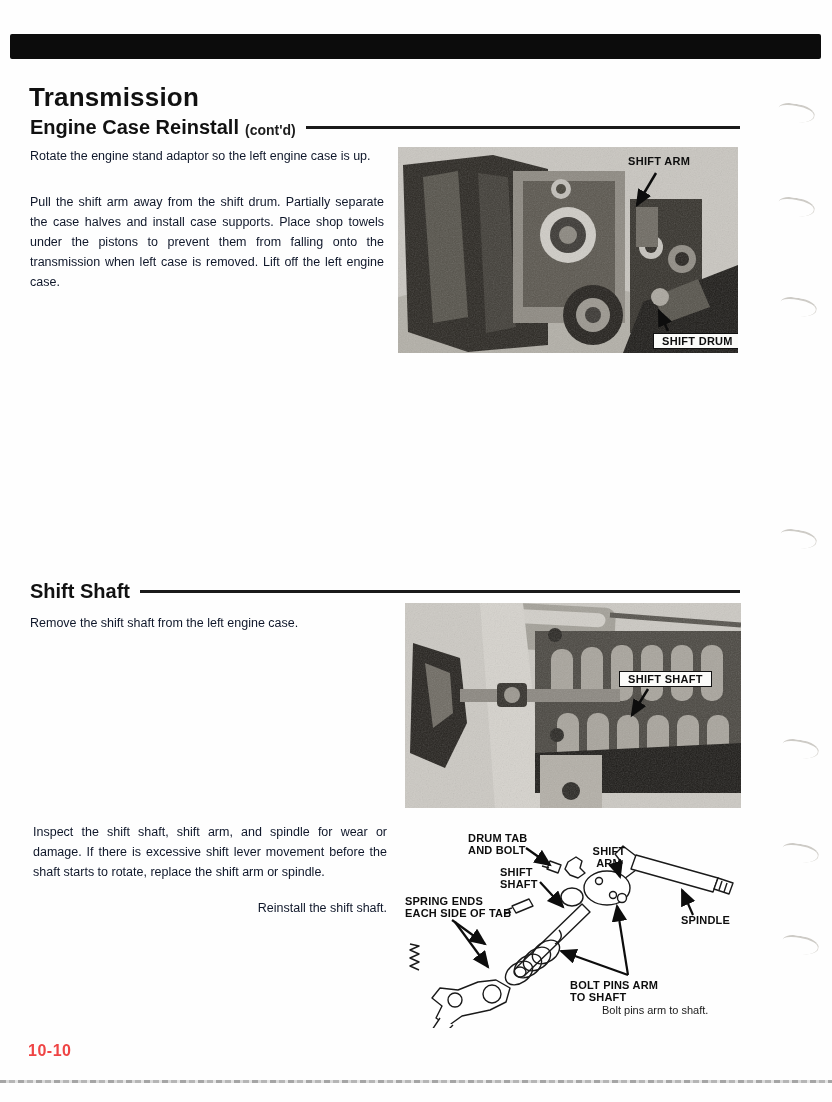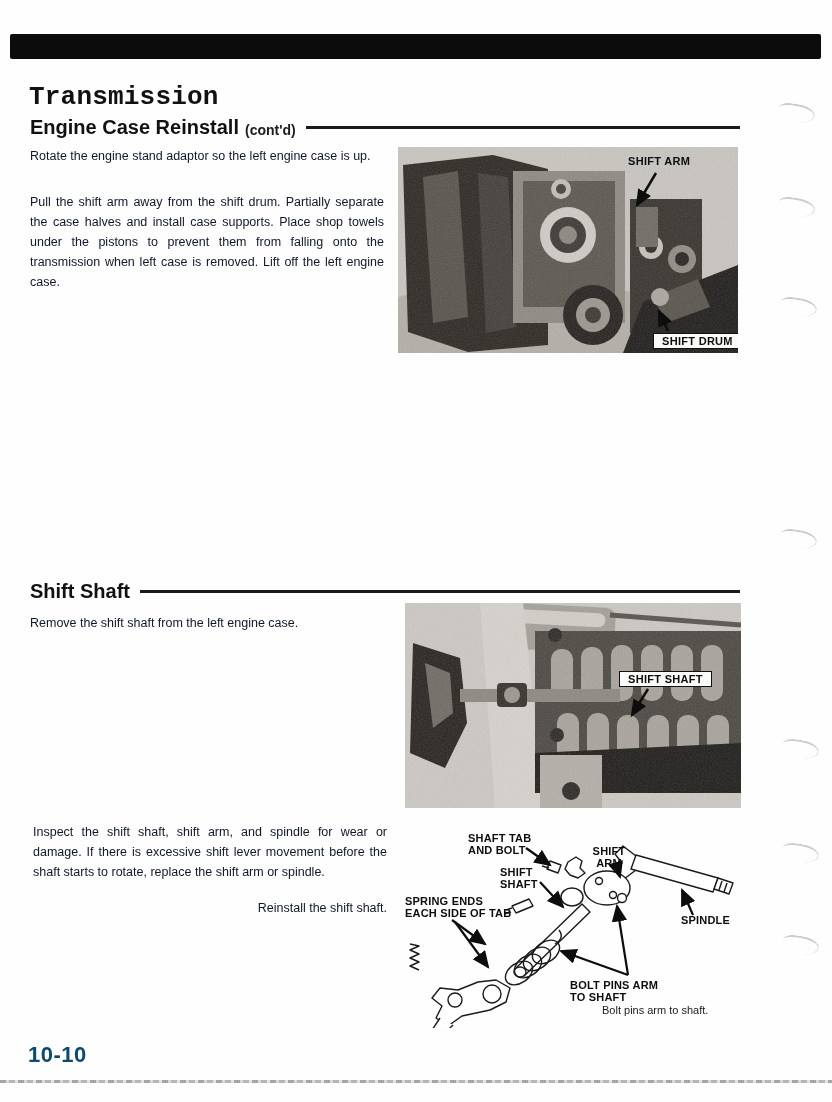--- a/index.html
+++ b/index.html
@@ -7,41 +7,41 @@
   .page{position:absolute;inset:0;background:#fefefe;}
 
   
   .topbar{position:absolute;left:10px;top:34px;width:811px;height:25px;background:#0c0c0c;border-radius:2px;}
   .botline{position:absolute;left:0;top:1080px;width:832px;height:3px;
     background:repeating-linear-gradient(90deg,#8f8f8f 0 6px,#cfcfcf 6px 9px,#a3a3a3 9px 15px,#dedede 15px 18px);
     opacity:.8;}
   .curl{position:absolute;width:36px;height:16px;border:0;border-top:2px solid #c2bfb9;border-right:1.5px solid #cbc8c2;border-radius:60% 90% 80% 10%;transform:rotate(8deg);opacity:.8;}
 
   
-  .h1{position:absolute;left:29px;top:82px;font-size:26px;font-weight:700;letter-spacing:.2px;color:#111;font-family:Liberation Mono, monospace;}
+  .h1{position:absolute;left:29px;top:82px;font-size:26px;font-weight:700;letter-spacing:.2px;color:#111;}
   .h2row{position:absolute;display:flex;align-items:center;}
   .h2{font-size:20px;font-weight:700;color:#111;white-space:nowrap;}
   .h2suffix{font-size:14px;font-weight:700;margin-left:6px;position:relative;top:2px;white-space:nowrap;}
   .rule{height:3px;background:#1a1a1a;margin-left:10px;}
 
   
   .para{position:absolute;left:30px;width:354px;font-size:12.5px;line-height:20px;text-align:justify;color:#0f172a;}
 
   
   .photo{position:absolute;background:#a21caf;overflow:hidden;box-shadow:0 0 0 1px #b9b6b0 inset;}
   .photo svg{position:absolute;inset:0;}
   .plabel{position:absolute;font-size:11px;font-weight:700;color:#0d0d0d;white-space:nowrap;letter-spacing:.3px;}
   .pbox{background:#fbfbf9;border:1.5px solid #111;padding:0 8px;line-height:14px;}
 
   
   .diagram{position:absolute;left:400px;top:828px;width:420px;height:200px;}
   .dlabel{position:absolute;font-size:11px;line-height:12px;font-weight:700;color:#0d0d0d;white-space:nowrap;letter-spacing:.2px;}
   .dcaption{position:absolute;font-size:11px;line-height:12px;font-weight:400;color:#1a1a1a;white-space:nowrap;}
 
-  .pagenum{position:absolute;left:28px;top:1042px;font-size:22px;font-weight:700;color:#0c4a6e;letter-spacing:.5px;}
+  .pagenum{position:absolute;left:28px;top:1042px;font-size:16px;font-weight:700;color:#ef4444;letter-spacing:.5px;}
 </style>
 </head>
 <body>
 
 <div class="page">
 
   <div class="topbar"></div>
   <div class="botline"></div>
   <div class="curl" style="left:778px;top:104px;"></div>
   <div class="curl" style="left:778px;top:198px;"></div>
@@ -218,21 +218,21 @@
         <line x1="216" y1="36" x2="220" y2="49" marker-end="url(#ah3)"></line>
         <line x1="140" y1="54" x2="163" y2="79" marker-end="url(#ah3)"></line>
         <line x1="52" y1="92" x2="85" y2="116" marker-end="url(#ah3)"></line>
         <line x1="55" y1="94" x2="88" y2="139" marker-end="url(#ah3)"></line>
         <line x1="293" y1="87" x2="282" y2="62" marker-end="url(#ah3)"></line>
         <line x1="228" y1="147" x2="161" y2="123" marker-end="url(#ah3)"></line>
         <line x1="228" y1="147" x2="217" y2="78" marker-end="url(#ah3)"></line>
       </g>
     </svg>
     <div class="dlabel" style="left:68px;top:4px;">
-      <div>SHAFT TAB</div>
+      <div>DRUM TAB</div>
       <div>AND BOLT</div>
     </div>
     <div class="dlabel" style="left:188px;top:17px;text-align:center;width:42px;">
       <div>SHIFT</div>
       <div>ARM</div>
     </div>
     <div class="dlabel" style="left:100px;top:38px;">
       <div>SHIFT</div>
       <div>SHAFT</div>
     </div>

